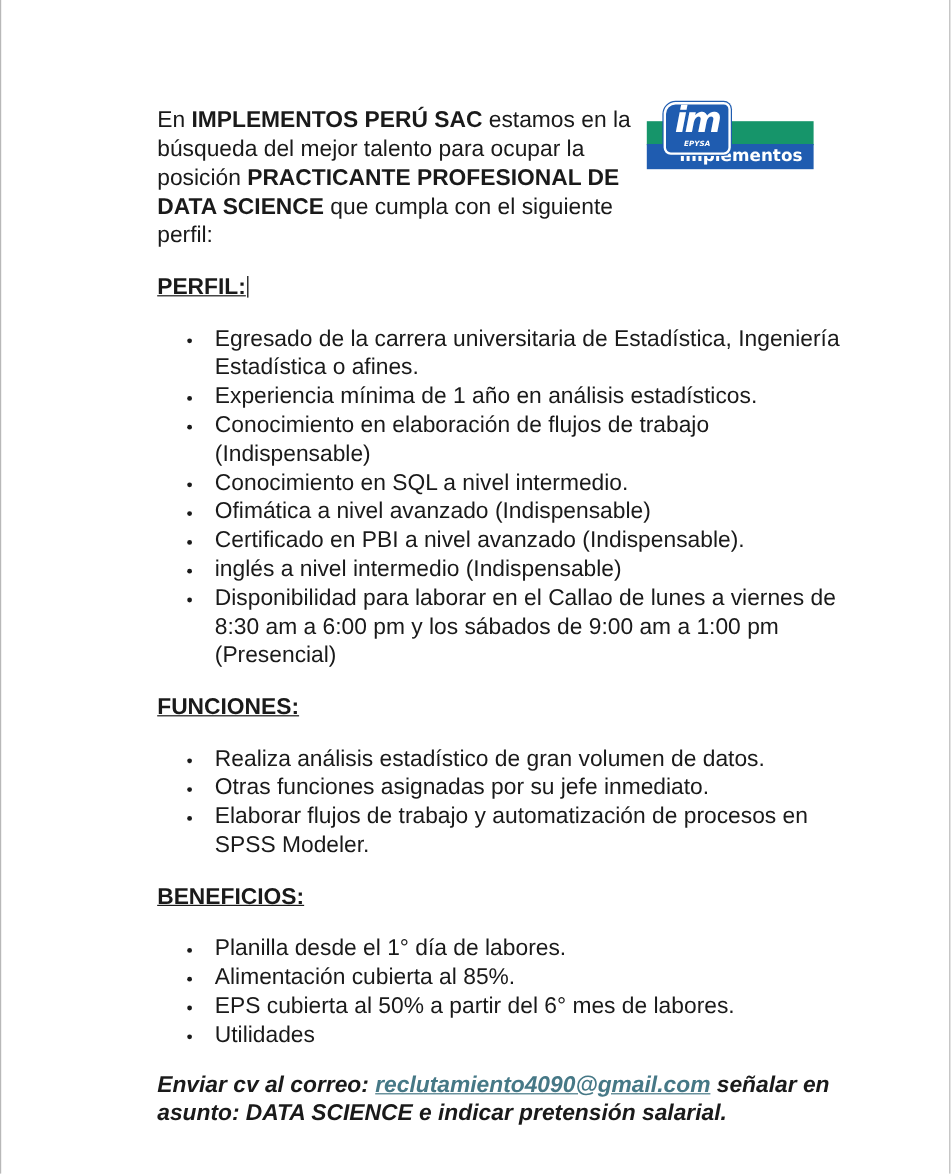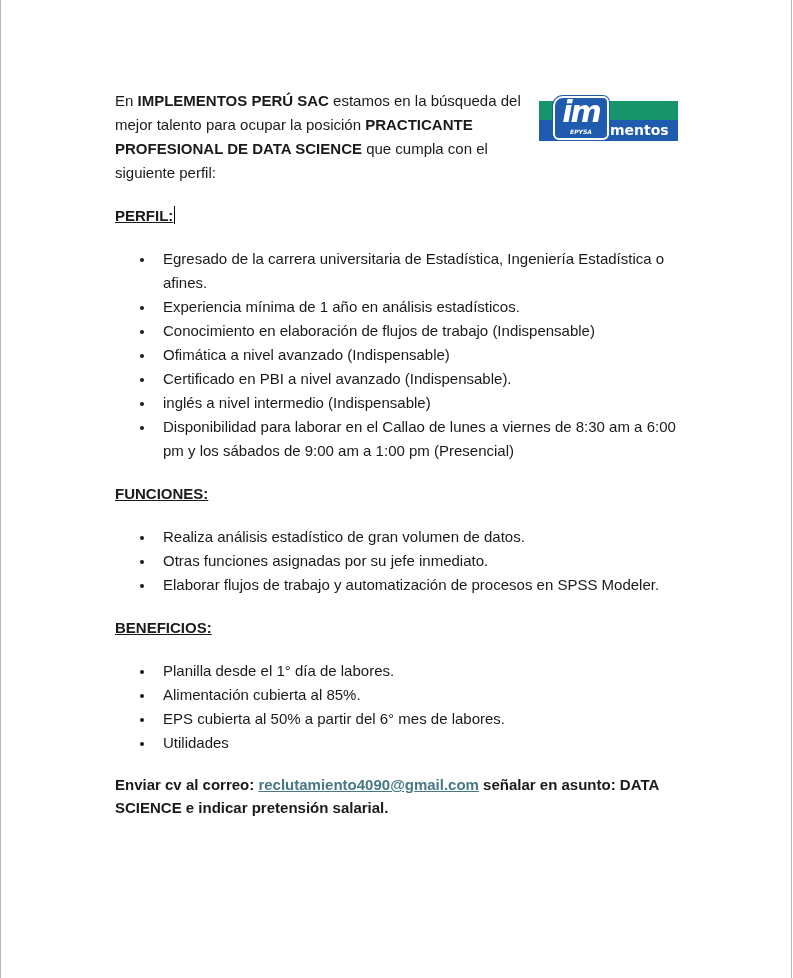--- a/index.html
+++ b/index.html
@@ -3,49 +3,49 @@
 <meta charset="utf-8">
 <style>
   html, body { margin: 0; padding: 0; background: #ffffff; }
   body { width: 793px; height: 978px; position: relative; overflow: hidden; }
   .page {
     position: absolute; left: 0; top: 0; width: 790px; height: 978px;
     border-left: 1px solid #b8b8b8; border-right: 1px solid #b8b8b8;
     background: #fff;
   }
   .content {
-    position: absolute; left: 114px; top: 89px; width: 570px;
-    font-family: "Liberation Sans", sans-serif; font-size: 15px; color: #1a1a1a;
+    position: absolute; left: 130px; top: 89px; width: 570px;
+    font-family: "Liberation Sans", sans-serif; font-size: 19px; color: #1a1a1a;
     line-height: 24px;
   }
   .intro { width: 410px; margin: 0; }
   .intro b { font-weight: bold; }
   .heading {
     font-weight: bold; text-decoration: underline; margin: 19px 0 19px 0;
     display: inline-block;
   }
   .caret { display: inline-block; width: 1px; height: 18px; background: #000; vertical-align: -3px; margin-left: 1px; }
   ul { margin: 0; padding: 0; list-style: none; }
   ul li { position: relative; padding-left: 48px; }
   ul li::before {
     content: ""; position: absolute; left: 25px; top: 11px;
     width: 4px; height: 4px; border-radius: 50%; background: #1a1a1a;
   }
-  .cta { margin-top: 18px; font-weight: bold; line-height: 23px; }
+  .cta { margin-top: 18px; font-weight: bold; line-height: 23px; font-style: italic; }
   .cta a { color: #467886; text-decoration: underline; }
   
   .logo { position: absolute; left: 538px; top: 77px; width: 139px; height: 64px; }
   .logo .green { position: absolute; left: 0; top: 24px; width: 139px; height: 20px; background: #16956a; }
   .logo .blue { position: absolute; left: 0; top: 43px; width: 139px; height: 21px; background: #1f5cb0; }
   .logo .word {
     position: absolute; left: 0; top: 43px; width: 157px; height: 21px; text-align: center;
     color: #fff; font-family: "DejaVu Sans", sans-serif; font-weight: bold; font-size: 14px; line-height: 21px;
   }
   .logo .badge {
-    position: absolute; left: 14px; top: 19px; width: 52px; height: 40px;
+    position: absolute; left: 14px; top: 8px; width: 52px; height: 40px;
     background: #1f5cb0; border: 2px solid #fff; border-radius: 10px 6px 6px 6px;
     box-shadow: 0 0 0 1px #1f5cb0;
   }
   .logo .badge-text {
     position: absolute; left: 0; top: -4px; width: 52px; text-align: center; color: #fff;
     font-family: "DejaVu Sans", sans-serif; font-weight: bold; font-style: italic; font-size: 30px; line-height: 36px;
     letter-spacing: -2px;
   }
   .logo .badge-sub {
     position: absolute; left: 0; top: 30px; width: 52px; text-align: center; color: #fff;
@@ -69,20 +69,21 @@
 
   <div class="content">
     <p class="intro"><span>En </span><b>IMPLEMENTOS PERÚ SAC</b><span> estamos en la búsqueda del mejor talento para ocupar la posición </span><b>PRACTICANTE PROFESIONAL DE DATA SCIENCE</b><span> que cumpla con el siguiente perfil:</span></p>
 
     <div>
       <span class="heading">PERFIL:</span><span class="caret"></span>
       <ul>
         <li>Egresado de la carrera universitaria de Estadística, Ingeniería Estadística o afines.</li>
         <li>Experiencia mínima de 1 año en análisis estadísticos.</li>
         <li>Conocimiento en elaboración de flujos de trabajo (Indispensable)</li>
+        <li>Conocimiento en SQL a nivel intermedio.</li>
         <li>Ofimática a nivel avanzado (Indispensable)</li>
         <li>Certificado en PBI a nivel avanzado (Indispensable).</li>
         <li>inglés a nivel intermedio (Indispensable)</li>
         <li>Disponibilidad para laborar en el Callao de lunes a viernes de 8:30 am a 6:00 pm y los sábados de 9:00 am a 1:00 pm (Presencial)</li>
       </ul>
     </div>
 
     <div>
       <span class="heading">FUNCIONES:</span>
       <ul>

